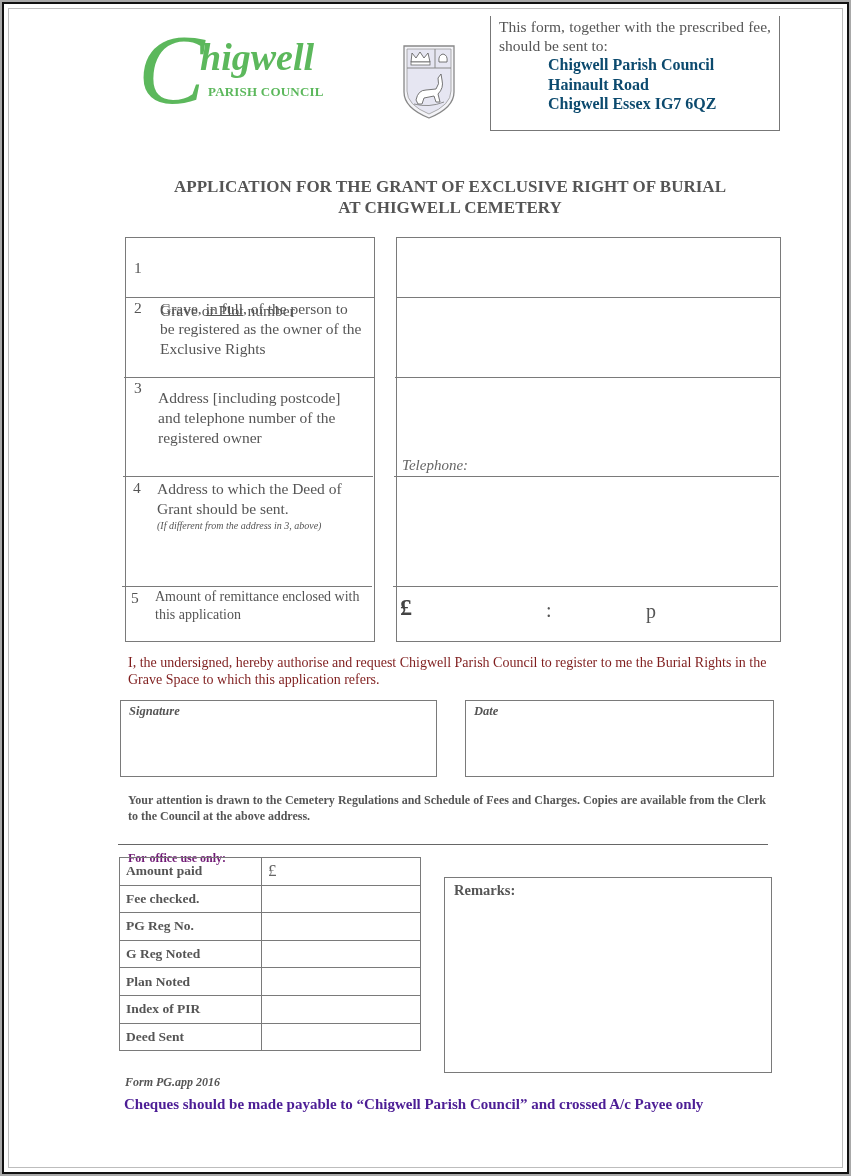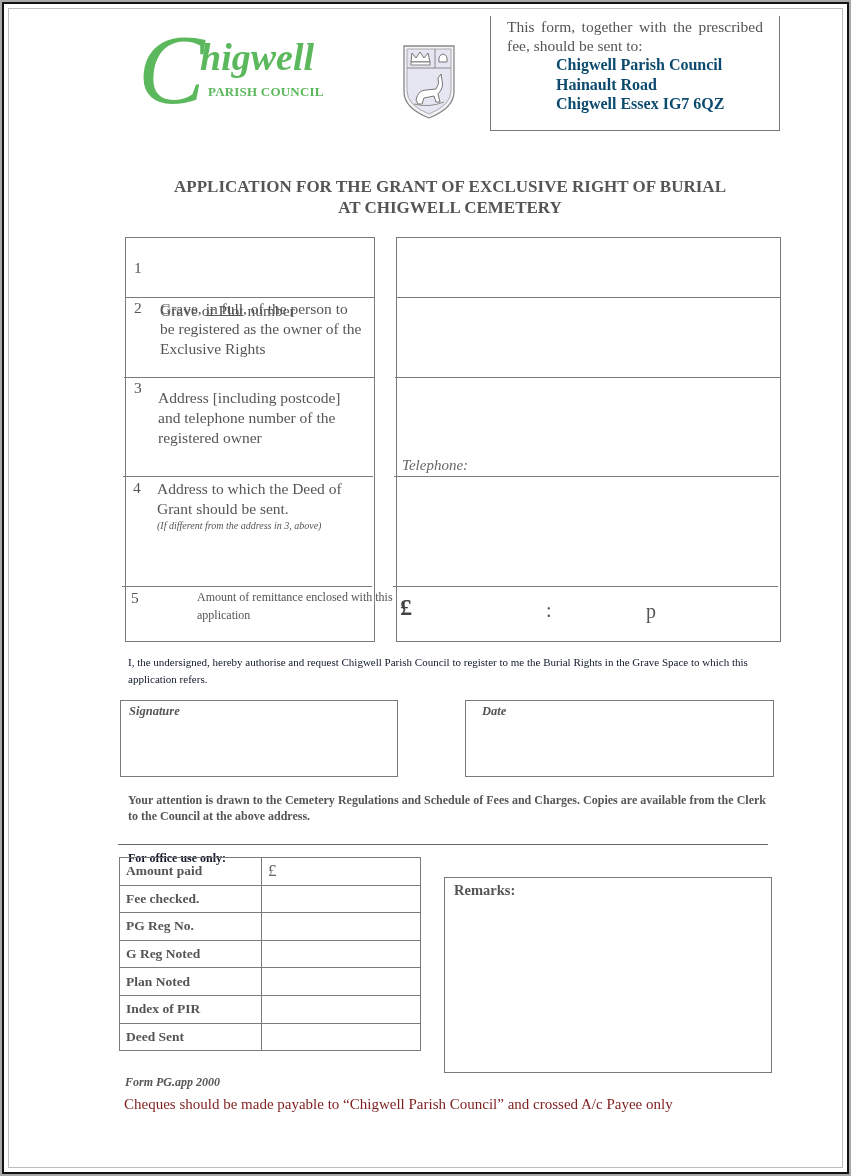--- a/index.html
+++ b/index.html
@@ -33,21 +33,21 @@
   .logo-sub {
     position: absolute; left: 208px; top: 84px;
     font-size: 13px; font-weight: bold; color: #5cb85c; letter-spacing: 0.2px;
   }
   .crest { position: absolute; left: 402px; top: 44px; width: 54px; height: 76px; }
 
   
   .addr-box {
     position: absolute; left: 490px; top: 16px; width: 290px; height: 115px;
     border-left: 1px solid #777; border-bottom: 1px solid #777; border-right: 1px solid #777;
-    box-sizing: border-box; padding: 1px 16px;
+    box-sizing: border-box; padding: 1px 8px;
     font-size: 15.5px; color: #555; line-height: 19px;
   }
   .addr-intro { text-align: justify; }
   .addr-lines { padding-left: 49px; font-weight: bold; color: #0c4a6e; font-size: 16px; line-height: 19.5px; }
 
   .title {
     position: absolute; left: 130px; width: 640px; top: 176px; text-align: center;
     font-weight: bold; font-size: 17px; line-height: 21px; color: #555;
   }
 
@@ -60,43 +60,43 @@
   .row-num { position: absolute; font-size: 15.5px; color: #555; }
   .note-ital { font-style: italic; font-size: 10px; line-height: 14px; }
 
   .tel-label { position: absolute; left: 402px; top: 457px; font-style: italic; font-size: 15px; color: #666; text-align: right; }
   .pound-sign { position: absolute; left: 400px; top: 594px; font-size: 24px; font-weight: bold; color: #444; }
   .colon-sign { position: absolute; left: 546px; top: 599px; font-size: 20px; color: #555; }
   .p-sign { position: absolute; left: 646px; top: 600px; font-size: 20px; color: #555; }
 
   .declaration {
     position: absolute; left: 128px; top: 654px; width: 640px;
-    font-size: 11px; line-height: 17px; color: #0f172a;
+    font-size: 14px; line-height: 17px; color: #7f1d1d;
   }
   .field-label { position: absolute; font-style: italic; font-weight: bold; font-size: 12.5px; color: #555; }
 
   .attention {
     position: absolute; left: 128px; top: 792px; width: 638px;
     font-weight: bold; font-size: 12px; line-height: 16px; color: #555; text-align: justify;
   }
   .rule { position: absolute; left: 118px; width: 650px; top: 844px; border-top: 1.5px solid #666; }
-  .office-head { position: absolute; left: 128px; top: 851px; font-weight: bold; font-size: 12px; color: #0f172a; }
+  .office-head { position: absolute; left: 128px; top: 851px; font-weight: bold; font-size: 12px; color: #701a75; }
 
   .office-table { position: absolute; left: 119px; top: 857px; width: 302px; border-collapse: collapse; }
   .office-table td {
     border: 1px solid #7a7a7a; height: 26.6px; padding: 0 6px;
     font-weight: bold; font-size: 13.5px; color: #555; vertical-align: middle;
   }
   .office-table td.lab { width: 129px; }
   .office-table td.val { font-weight: normal; font-size: 17px; color: #666; }
 
   .remarks-label { position: absolute; left: 454px; top: 882px; font-weight: bold; font-size: 14.5px; color: #555; }
 
   .form-ref { position: absolute; left: 125px; top: 1075px; font-style: italic; font-weight: bold; font-size: 12px; color: #555; }
-  .cheques { position: absolute; left: 124px; top: 1096px; font-weight: normal; font-size: 15px; color: #7f1d1d; }
+  .cheques { position: absolute; left: 124px; top: 1096px; font-weight: bold; font-size: 15px; color: #4c1d95; }
 
   .fill-area { position: absolute; background: transparent; cursor: text; }
 </style>
 </head>
 <body>
 
 <div class="frame-outer">
   <div class="frame-inner"></div>
 </div>
 
@@ -160,34 +160,34 @@
   <div class="fill-area" style="left:478px; top:456px; width:298px; height:18px;"></div>
 
   <span class="row-num" style="left:133px; top:479px;">4</span>
   <div class="row-label" style="left:157px; top:479px; width:210px;">
     <div>Address to which the Deed of Grant should be sent.</div>
     <div class="note-ital">(If different from the address in 3, above)</div>
   </div>
   <div class="fill-area" style="left:396px; top:478px; width:380px; height:106px;"></div>
 
   <span class="row-num" style="left:131px; top:589px;">5</span>
-  <span class="row-label" style="left:155px; top:588px; width:210px; font-size:12px; line-height:18px;margin-left:42px;">Amount of remittance enclosed with this application</span>
+  <span class="row-label" style="left:155px; top:588px; width:210px; font-size:14px; line-height:18px;">Amount of remittance enclosed with this application</span>
   <span class="pound-sign">£</span>
   <div class="fill-area" style="left:420px; top:592px; width:120px; height:40px;"></div>
   <span class="colon-sign">:</span>
   <div class="fill-area" style="left:560px; top:592px; width:80px; height:40px;"></div>
   <span class="p-sign">p</span>
 
   <div class="declaration">I, the undersigned, hereby authorise and request Chigwell Parish Council to register to me the Burial Rights in the Grave Space to which this application refers.</div>
 
-  <div class="box" style="left:120px; top:700px; width:278px; height:77px;">
+  <div class="box" style="left:120px; top:700px; width:317px; height:77px;">
     <span class="field-label" style="left:8px; top:3px;">Signature</span>
   </div>
   <div class="box" style="left:465px; top:700px; width:309px; height:77px;">
-    <span class="field-label" style="left:16px; top:3px;">Date</span>
+    <span class="field-label" style="left:8px; top:3px;">Date</span>
   </div>
 
   <div class="attention">Your attention is drawn to the Cemetery Regulations and Schedule of Fees and Charges.  Copies are available from the Clerk to the Council at the above address.</div>
 
   <div class="rule"></div>
   <div class="office-head">For office use only:</div>
 
   <table class="office-table">
     <tbody>
       <tr>
@@ -217,15 +217,15 @@
       <tr>
         <td class="lab">Deed Sent</td>
         <td class="val"></td>
       </tr>
     </tbody>
   </table>
 
   <div class="box" style="left:444px; top:877px; width:328px; height:196px;"></div>
   <span class="remarks-label">Remarks:</span>
 
-  <div class="form-ref">Form PG.app 2000</div>
+  <div class="form-ref">Form PG.app 2016</div>
   <div class="cheques">Cheques should be made payable to “Chigwell Parish Council” and crossed A/c Payee only</div>
 </div>
 
 </body></html>

